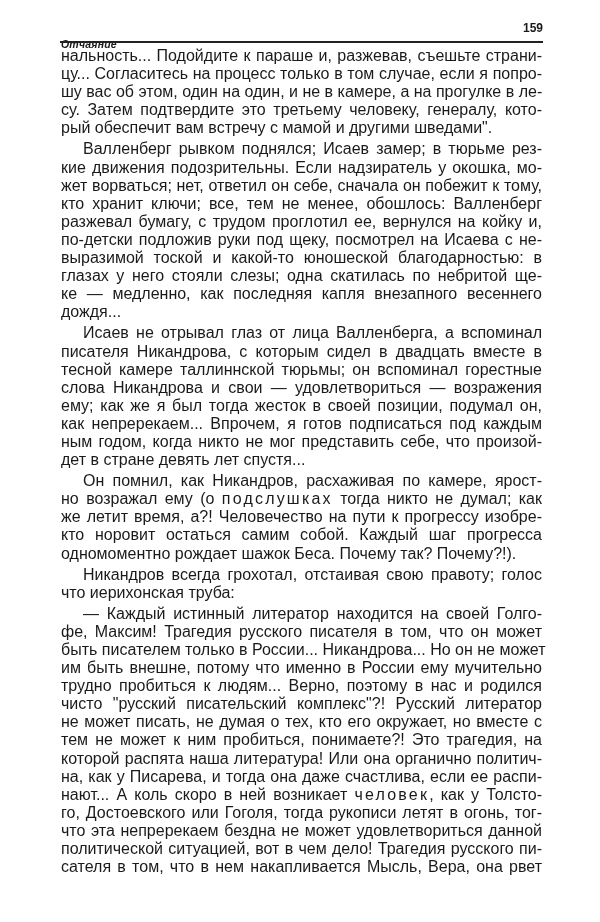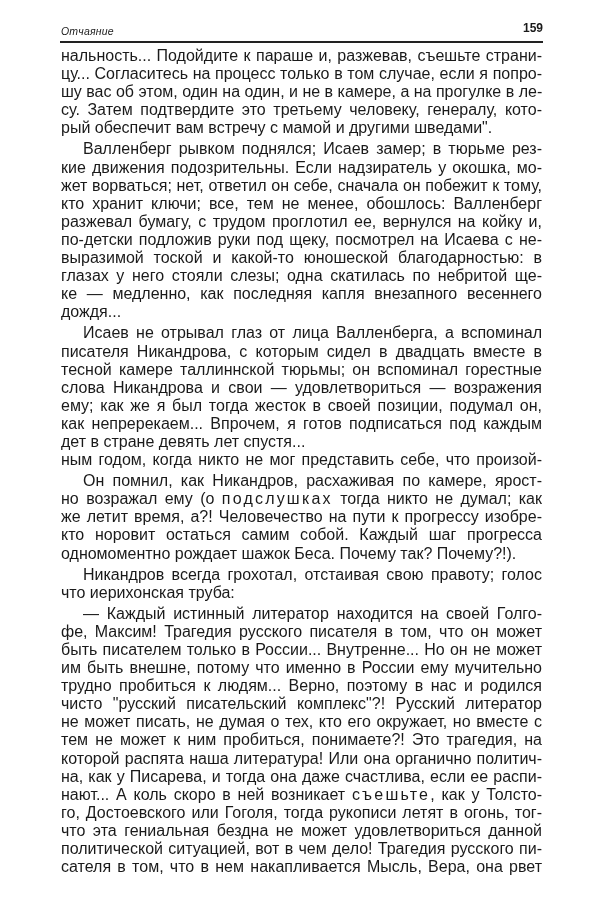--- a/index.html
+++ b/index.html
@@ -1,19 +1,19 @@
 <!DOCTYPE html>
 <html><head>
 <meta charset="utf-8">
 <style>
   html, body { margin: 0; padding: 0; background: #ffffff; }
   body { width: 600px; height: 922px; position: relative; overflow: hidden;
          font-family: "Liberation Sans", "DejaVu Sans", sans-serif; color: #1a1a1a; }
   .header { position: absolute; left: 60px; top: 22px; width: 483px; height: 20px; }
-  .running-title { position: absolute; left: 1px; top: 3px; font-size: 10.5px; font-weight: normal;
+  .running-title { position: absolute; left: 1px; top: 16px; font-size: 10.5px; font-weight: bold;
                    font-style: italic; letter-spacing: 0.2px; text-align: center; }
   .page-number { position: absolute; right: 0; top: -1px; font-size: 12px; font-weight: bold; }
   .rule { position: absolute; left: 0; top: 19px; width: 483px; height: 1.5px; background: #222; }
   .body { position: absolute; left: 61px; top: 47px; width: 481px; }
   .line { font-size: 16px; line-height: 18.1px; height: 18.1px; white-space: nowrap;
           text-align: justify; text-align-last: justify; overflow: visible; }
   .line.last { text-align-last: left; }
   .line.indent { padding-left: 22px; }
   .para { margin-bottom: 3px; }
   .spaced { letter-spacing: 2.2px; }
@@ -47,44 +47,44 @@
       <div class="line">ке — медленно, как последняя капля внезапного весеннего</div>
       <div class="line last">дождя...</div>
     </div>
     <div class="para">
       <div class="line indent">Исаев не отрывал глаз от лица Валленберга, а вспоминал</div>
       <div class="line">писателя Никандрова, с которым сидел в двадцать вместе в</div>
       <div class="line">тесной камере таллиннской тюрьмы; он вспоминал горестные</div>
       <div class="line">слова Никандрова и свои — удовлетвориться — возражения</div>
       <div class="line">ему; как же я был тогда жесток в своей позиции, подумал он,</div>
       <div class="line">как непререкаем... Впрочем, я готов подписаться под каждым</div>
+      <div class="line">ным годом, когда никто не мог представить себе, что произой-</div>
       <div class="line last">дет в стране девять лет спустя...</div>
-      <div class="line">ным годом, когда никто не мог представить себе, что произой-</div>
     </div>
     <div class="para">
       <div class="line indent">Он помнил, как Никандров, расхаживая по камере, ярост-</div>
       <div class="line">но возражал ему (о <span class="spaced">подслушках</span> тогда никто не думал; как</div>
       <div class="line">же летит время, а?! Человечество на пути к прогрессу изобре-</div>
       <div class="line">кто норовит остаться самим собой. Каждый шаг прогресса</div>
       <div class="line last">одномоментно рождает шажок Беса. Почему так? Почему?!).</div>
     </div>
     <div class="para">
       <div class="line indent">Никандров всегда грохотал, отстаивая свою правоту; голос</div>
       <div class="line last">что иерихонская труба:</div>
     </div>
     <div class="para">
       <div class="line indent">— Каждый истинный литератор находится на своей Голго-</div>
       <div class="line">фе, Максим! Трагедия русского писателя в том, что он может</div>
-      <div class="line">быть писателем только в России... Внутренне... Но он не может</div>
+      <div class="line">быть писателем только в России... Никандрова... Но он не может</div>
       <div class="line">им быть внешне, потому что именно в России ему мучительно</div>
       <div class="line">трудно пробиться к людям... Верно, поэтому в нас и родился</div>
       <div class="line">чисто "русский писательский комплекс"?! Русский литератор</div>
       <div class="line">не может писать, не думая о тех, кто его окружает, но вместе с</div>
       <div class="line">тем не может к ним пробиться, понимаете?! Это трагедия, на</div>
       <div class="line">которой распята наша литература! Или она органично политич-</div>
       <div class="line">на, как у Писарева, и тогда она даже счастлива, если ее распи-</div>
-      <div class="line">нают... А коль скоро в ней возникает <span class="spaced">съешьте</span>, как у Толсто-</div>
+      <div class="line">нают... А коль скоро в ней возникает <span class="spaced">человек</span>, как у Толсто-</div>
       <div class="line">го, Достоевского или Гоголя, тогда рукописи летят в огонь, тог-</div>
-      <div class="line">что эта гениальная бездна не может удовлетвориться данной</div>
+      <div class="line">что эта непререкаем бездна не может удовлетвориться данной</div>
       <div class="line">политической ситуацией, вот в чем дело! Трагедия русского пи-</div>
       <div class="line">сателя в том, что в нем накапливается Мысль, Вера, она рвет</div>
     </div>
   </div>
 
 </body></html>

